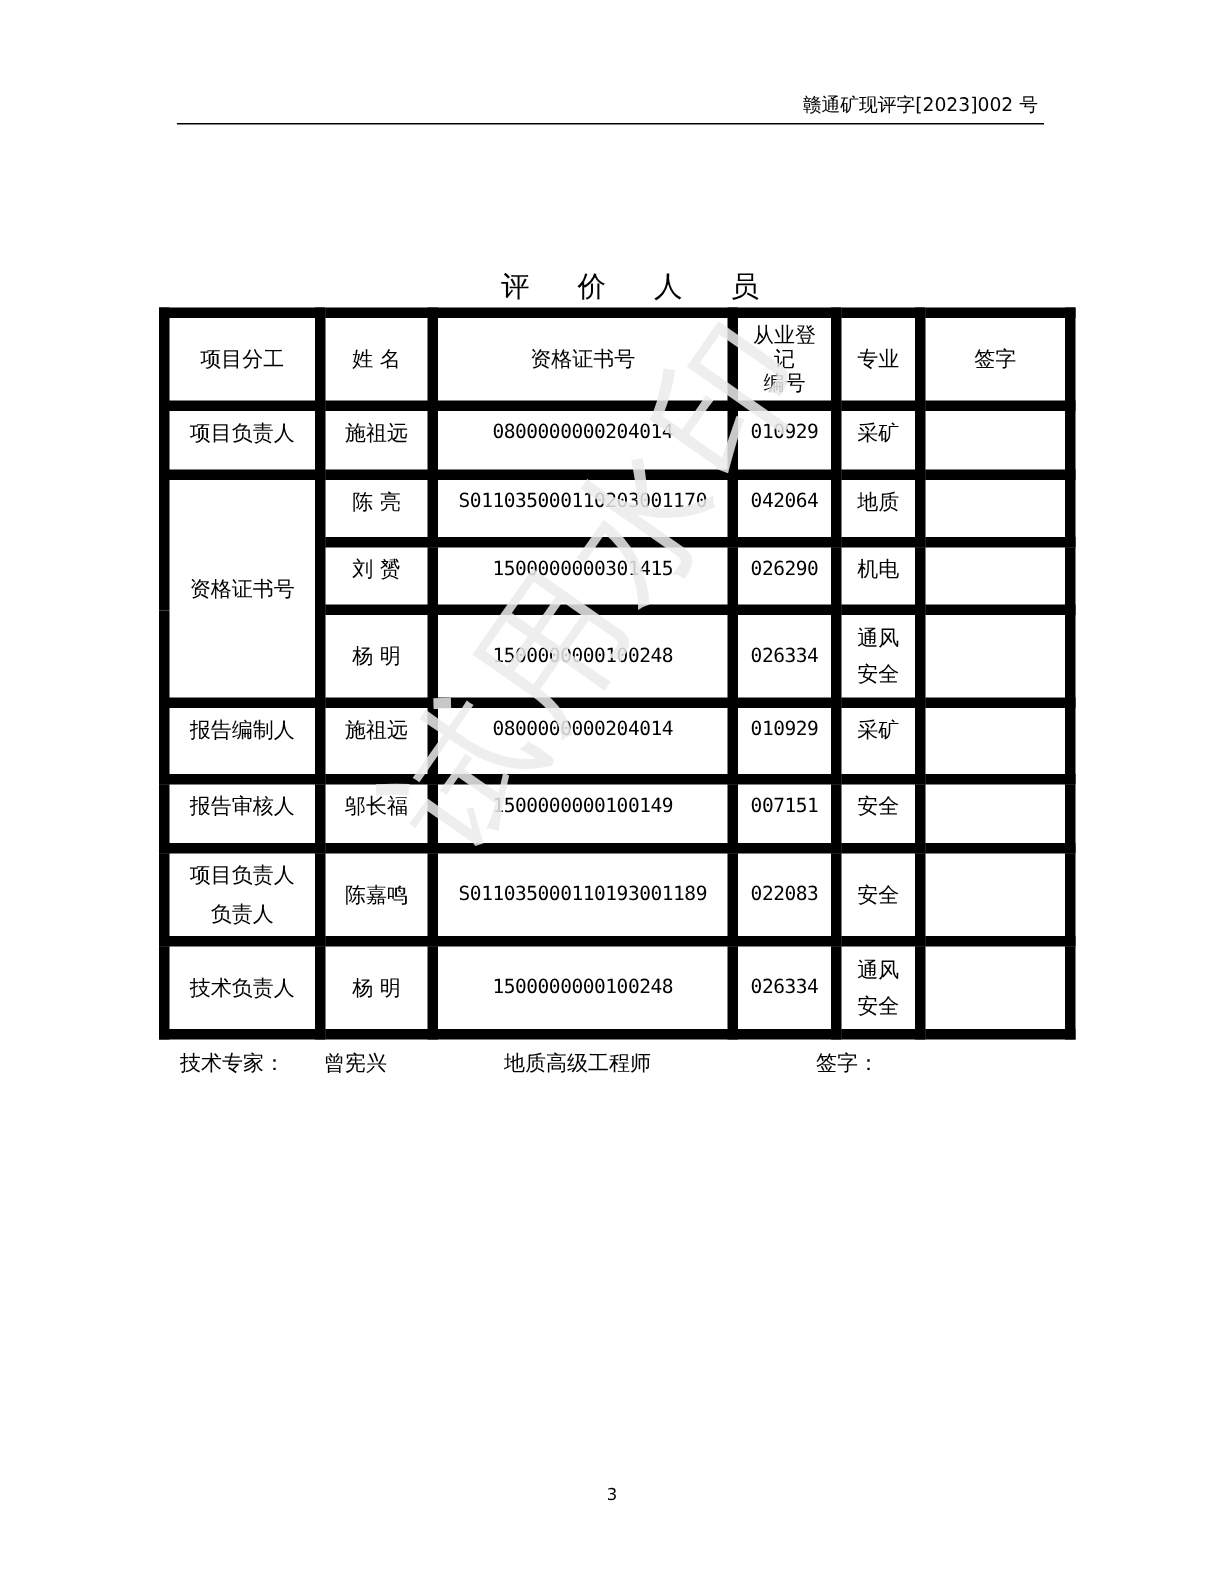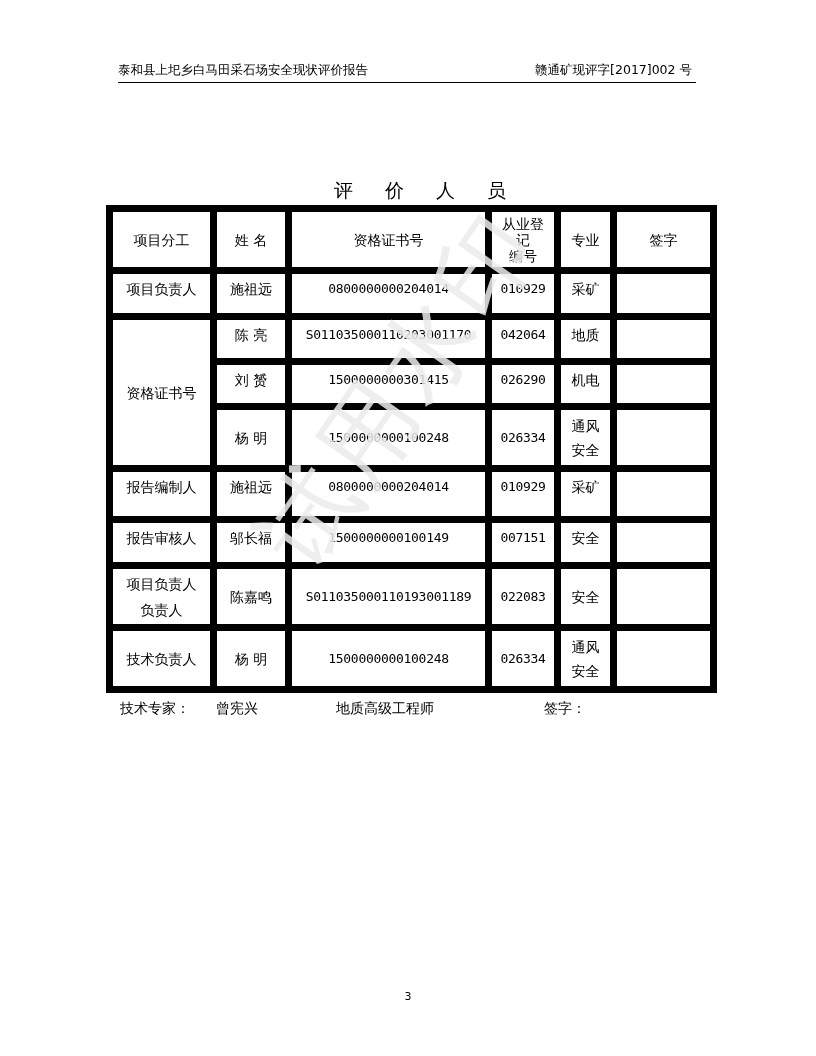--- a/index.html
+++ b/index.html
@@ -21,22 +21,21 @@
   .footer span { position:absolute; top:0; }
   .pageno { position:absolute; top:990px; left:0; width:816px; text-align:center; font-size:11px; }
   .wm { position:absolute; left:230px; top:520px; font-size:96px; color:rgba(235,235,235,0.85);
         transform:rotate(-55deg); transform-origin:left top; white-space:nowrap; pointer-events:none;
         letter-spacing:6px; font-family:"DejaVu Sans", sans-serif; }
 </style>
 </head>
 <body>
 
 <div class="hdr">
-  <span class="l">泰和县上圯乡白马田采石场安全现状评价报告</span>
-  <span class="r">赣通矿现评字[2017]002 号</span>
+  <span class="r">赣通矿现评字[2023]002 号</span>
 </div>
 
 <div class="title">
   <span>评</span><span>价</span><span>人</span><span>员</span>
 </div>
 
 <table>
   <colgroup>
     <col style="width:104px">
       <col style="width:75px">

